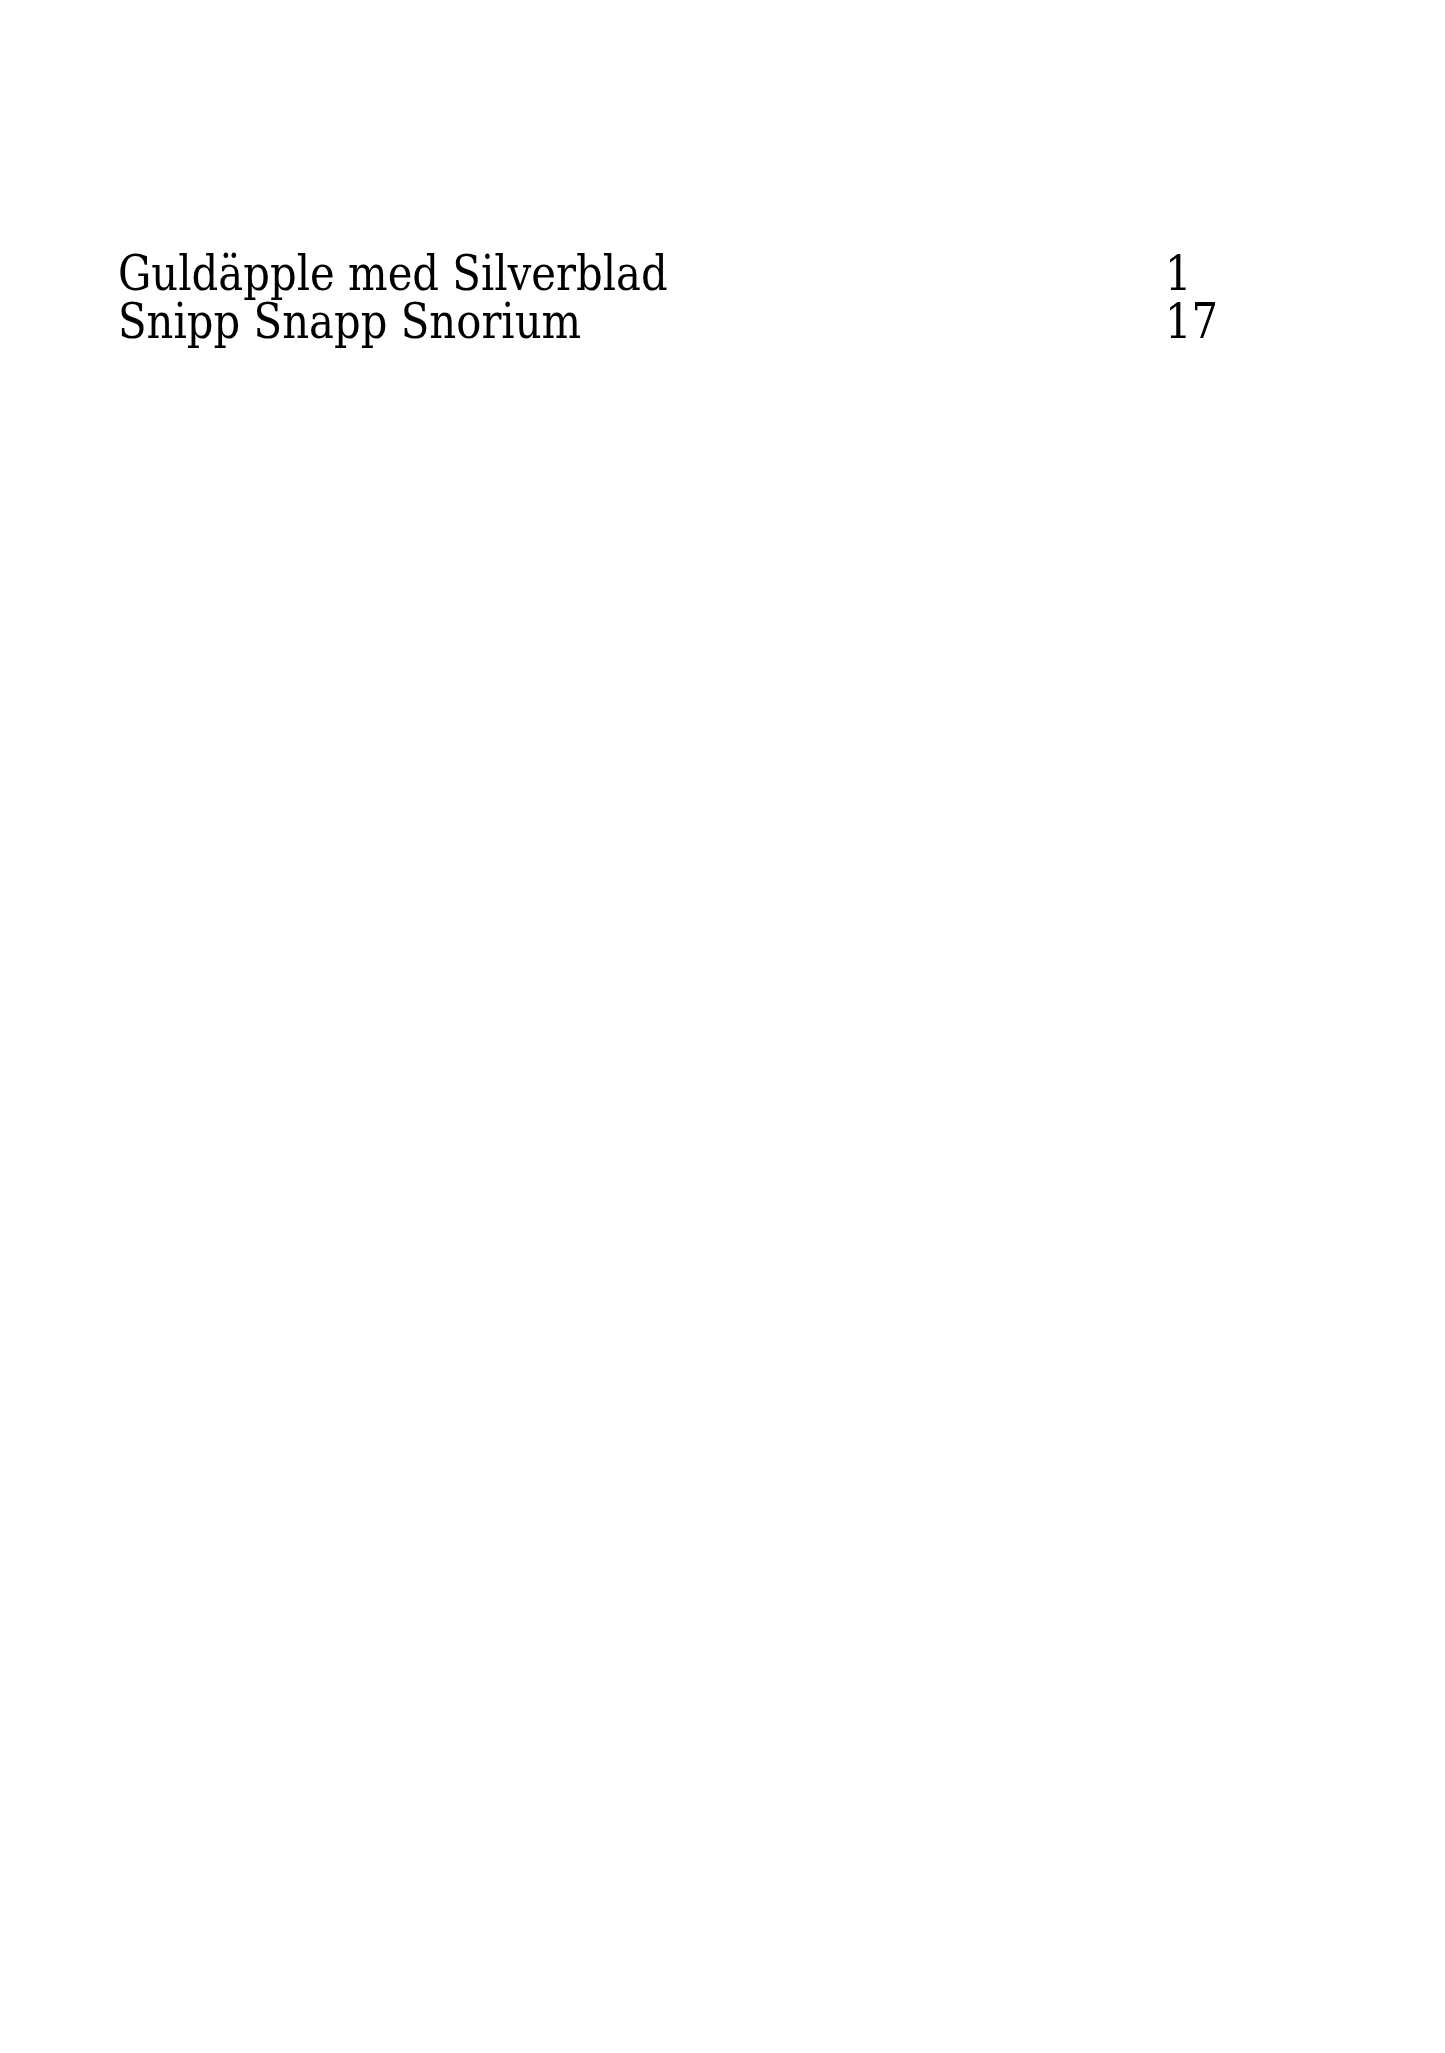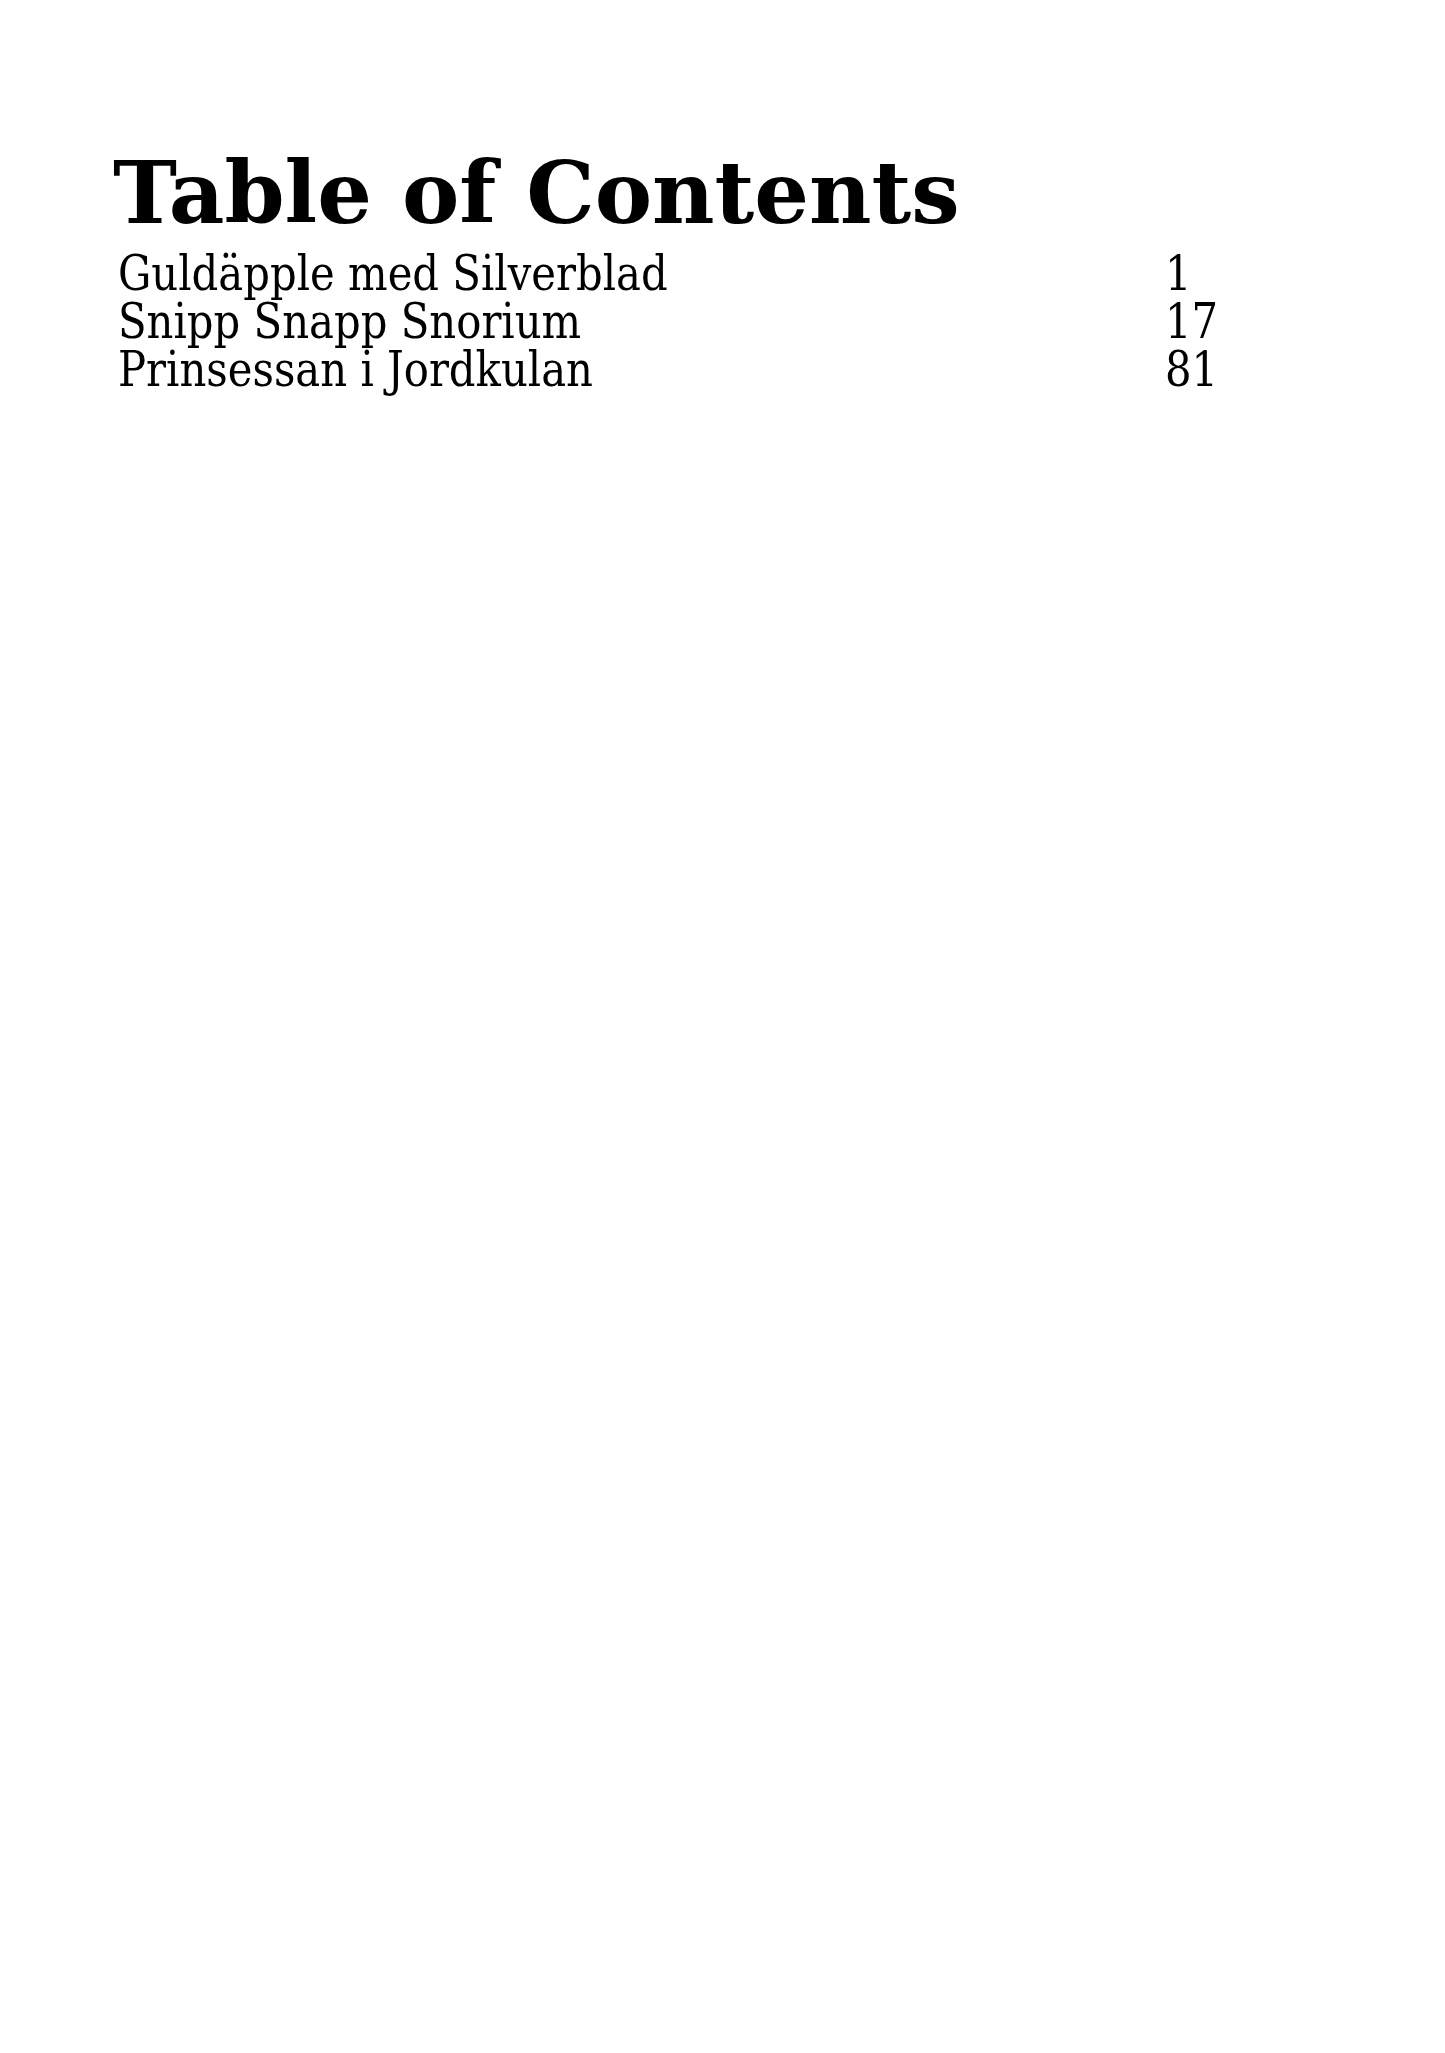--- a/index.html
+++ b/index.html
@@ -58,30 +58,25 @@
     left: 1165px;
     display: inline-block;
     transform: scaleX(0.87);
     transform-origin: left center;
   }
 </style>
 </head>
 <body>
 
 <div class="page">
-  <h1 class="title">Table of Contents</h1>
 
   <div class="toc" id="toc-list">
 
   <div class="toc-row">
         <span class="item">Guldäpple med Silverblad</span>
         <span class="num">1</span>
       </div>
       <div class="toc-row">
         <span class="item">Snipp Snapp Snorium</span>
         <span class="num">17</span>
       </div>
-      <div class="toc-row">
-        <span class="item">Prinsessan i Jordkulan</span>
-        <span class="num">81</span>
-      </div>
     </div>
 </div>
 
 </body></html>

